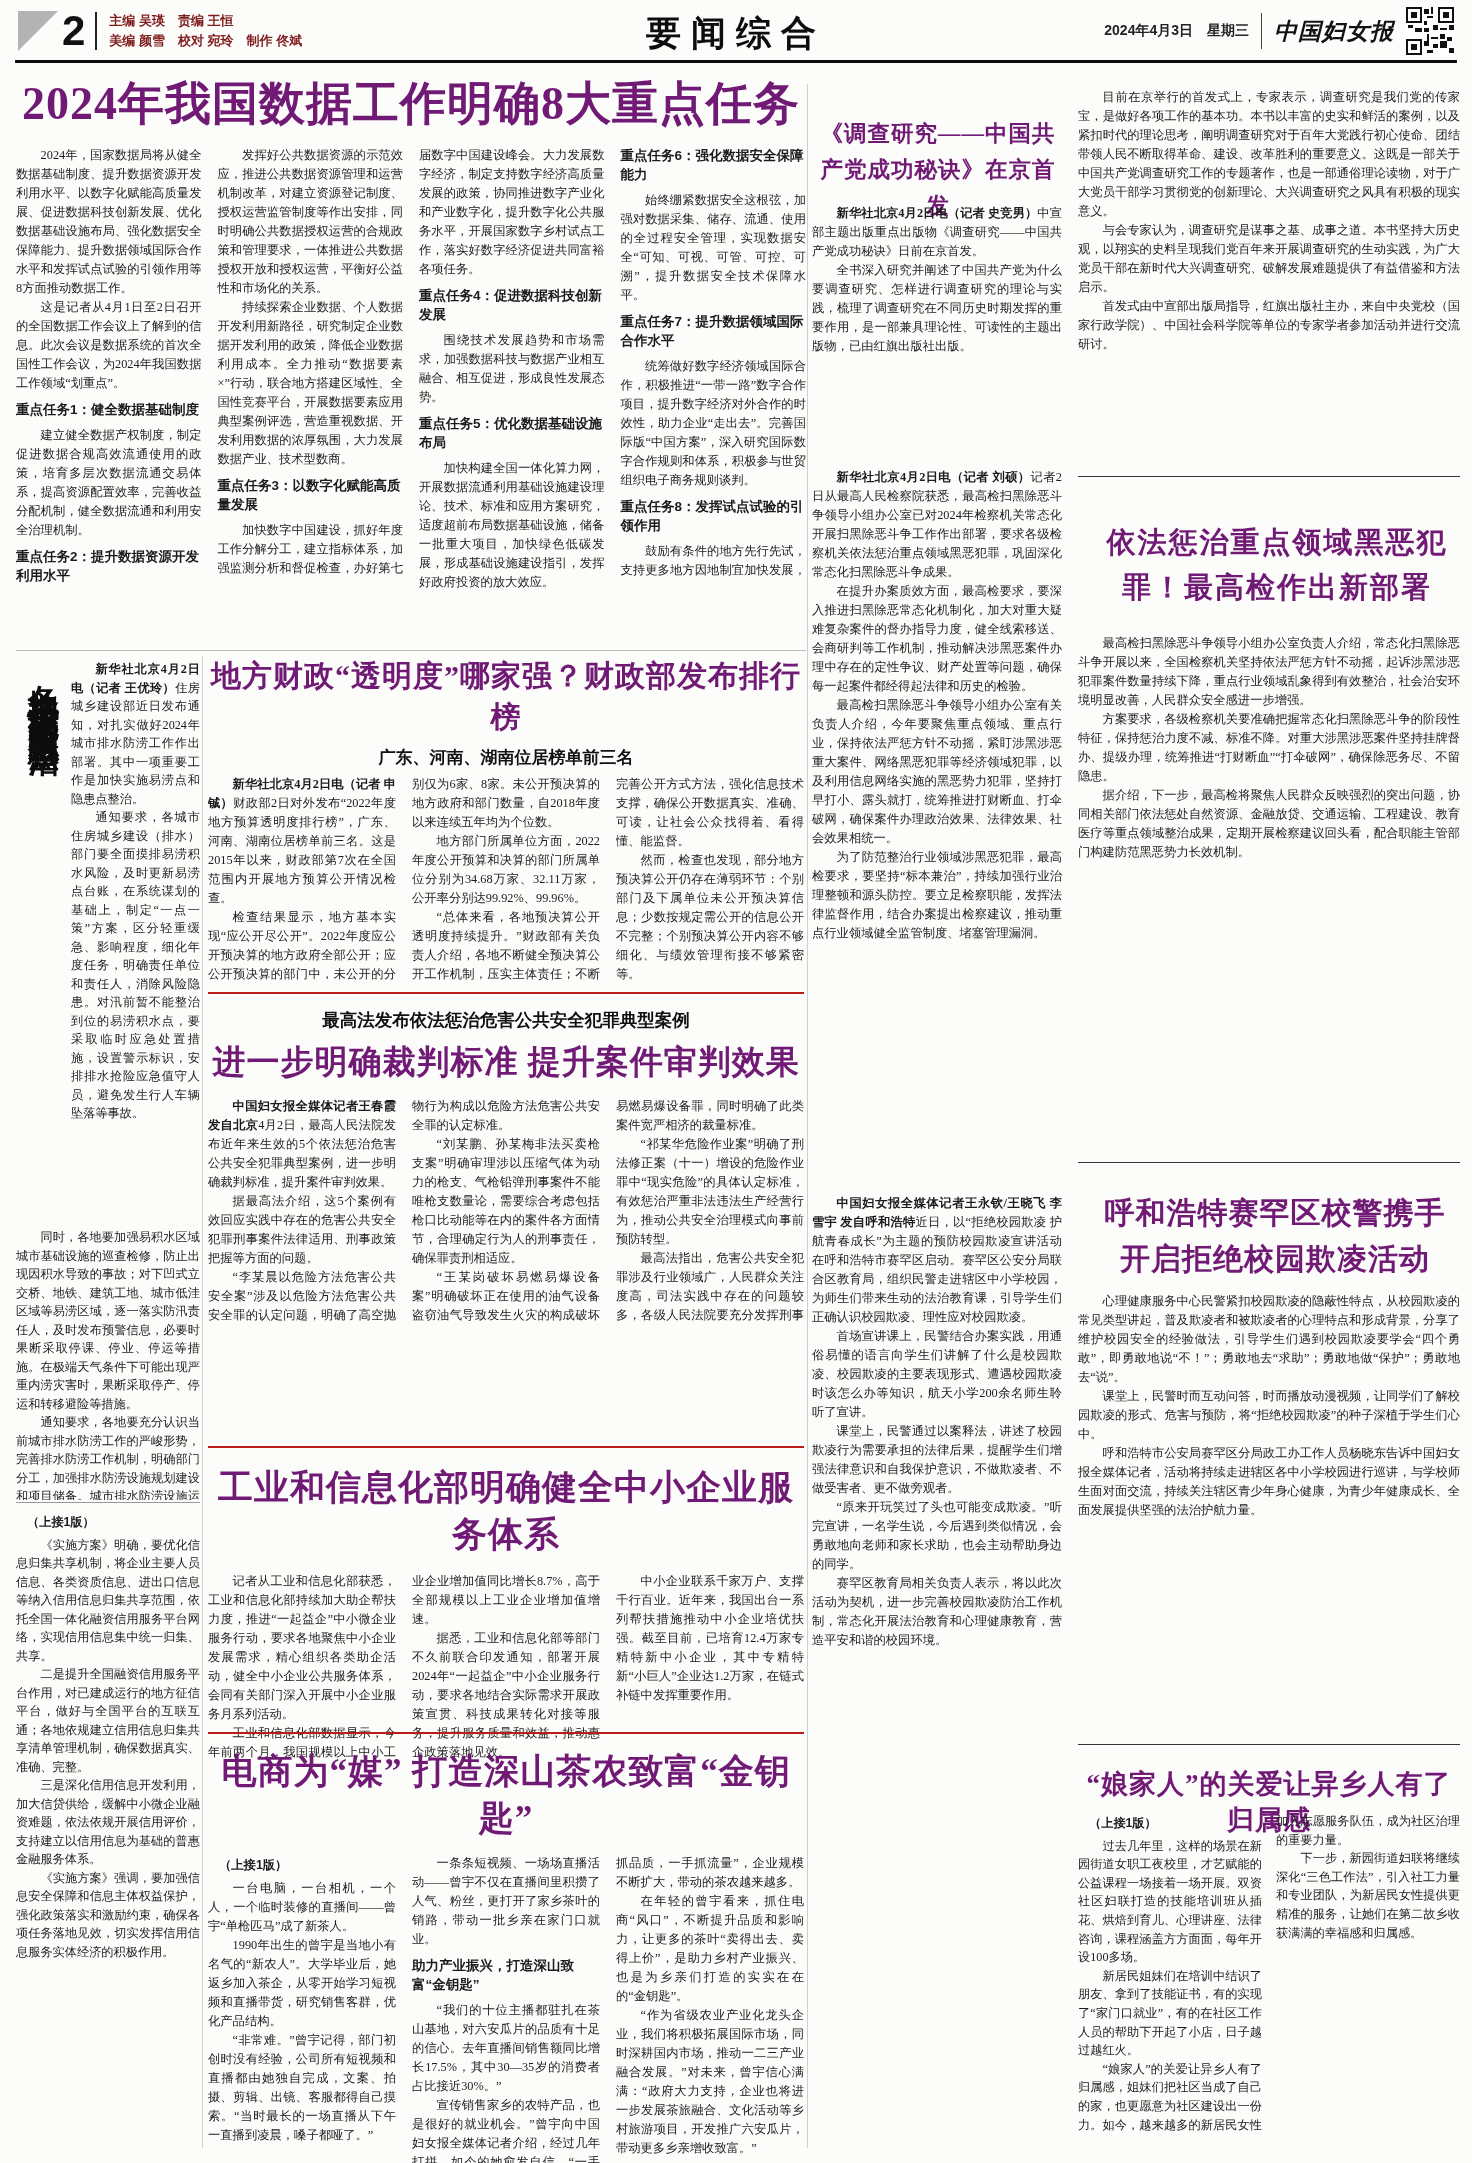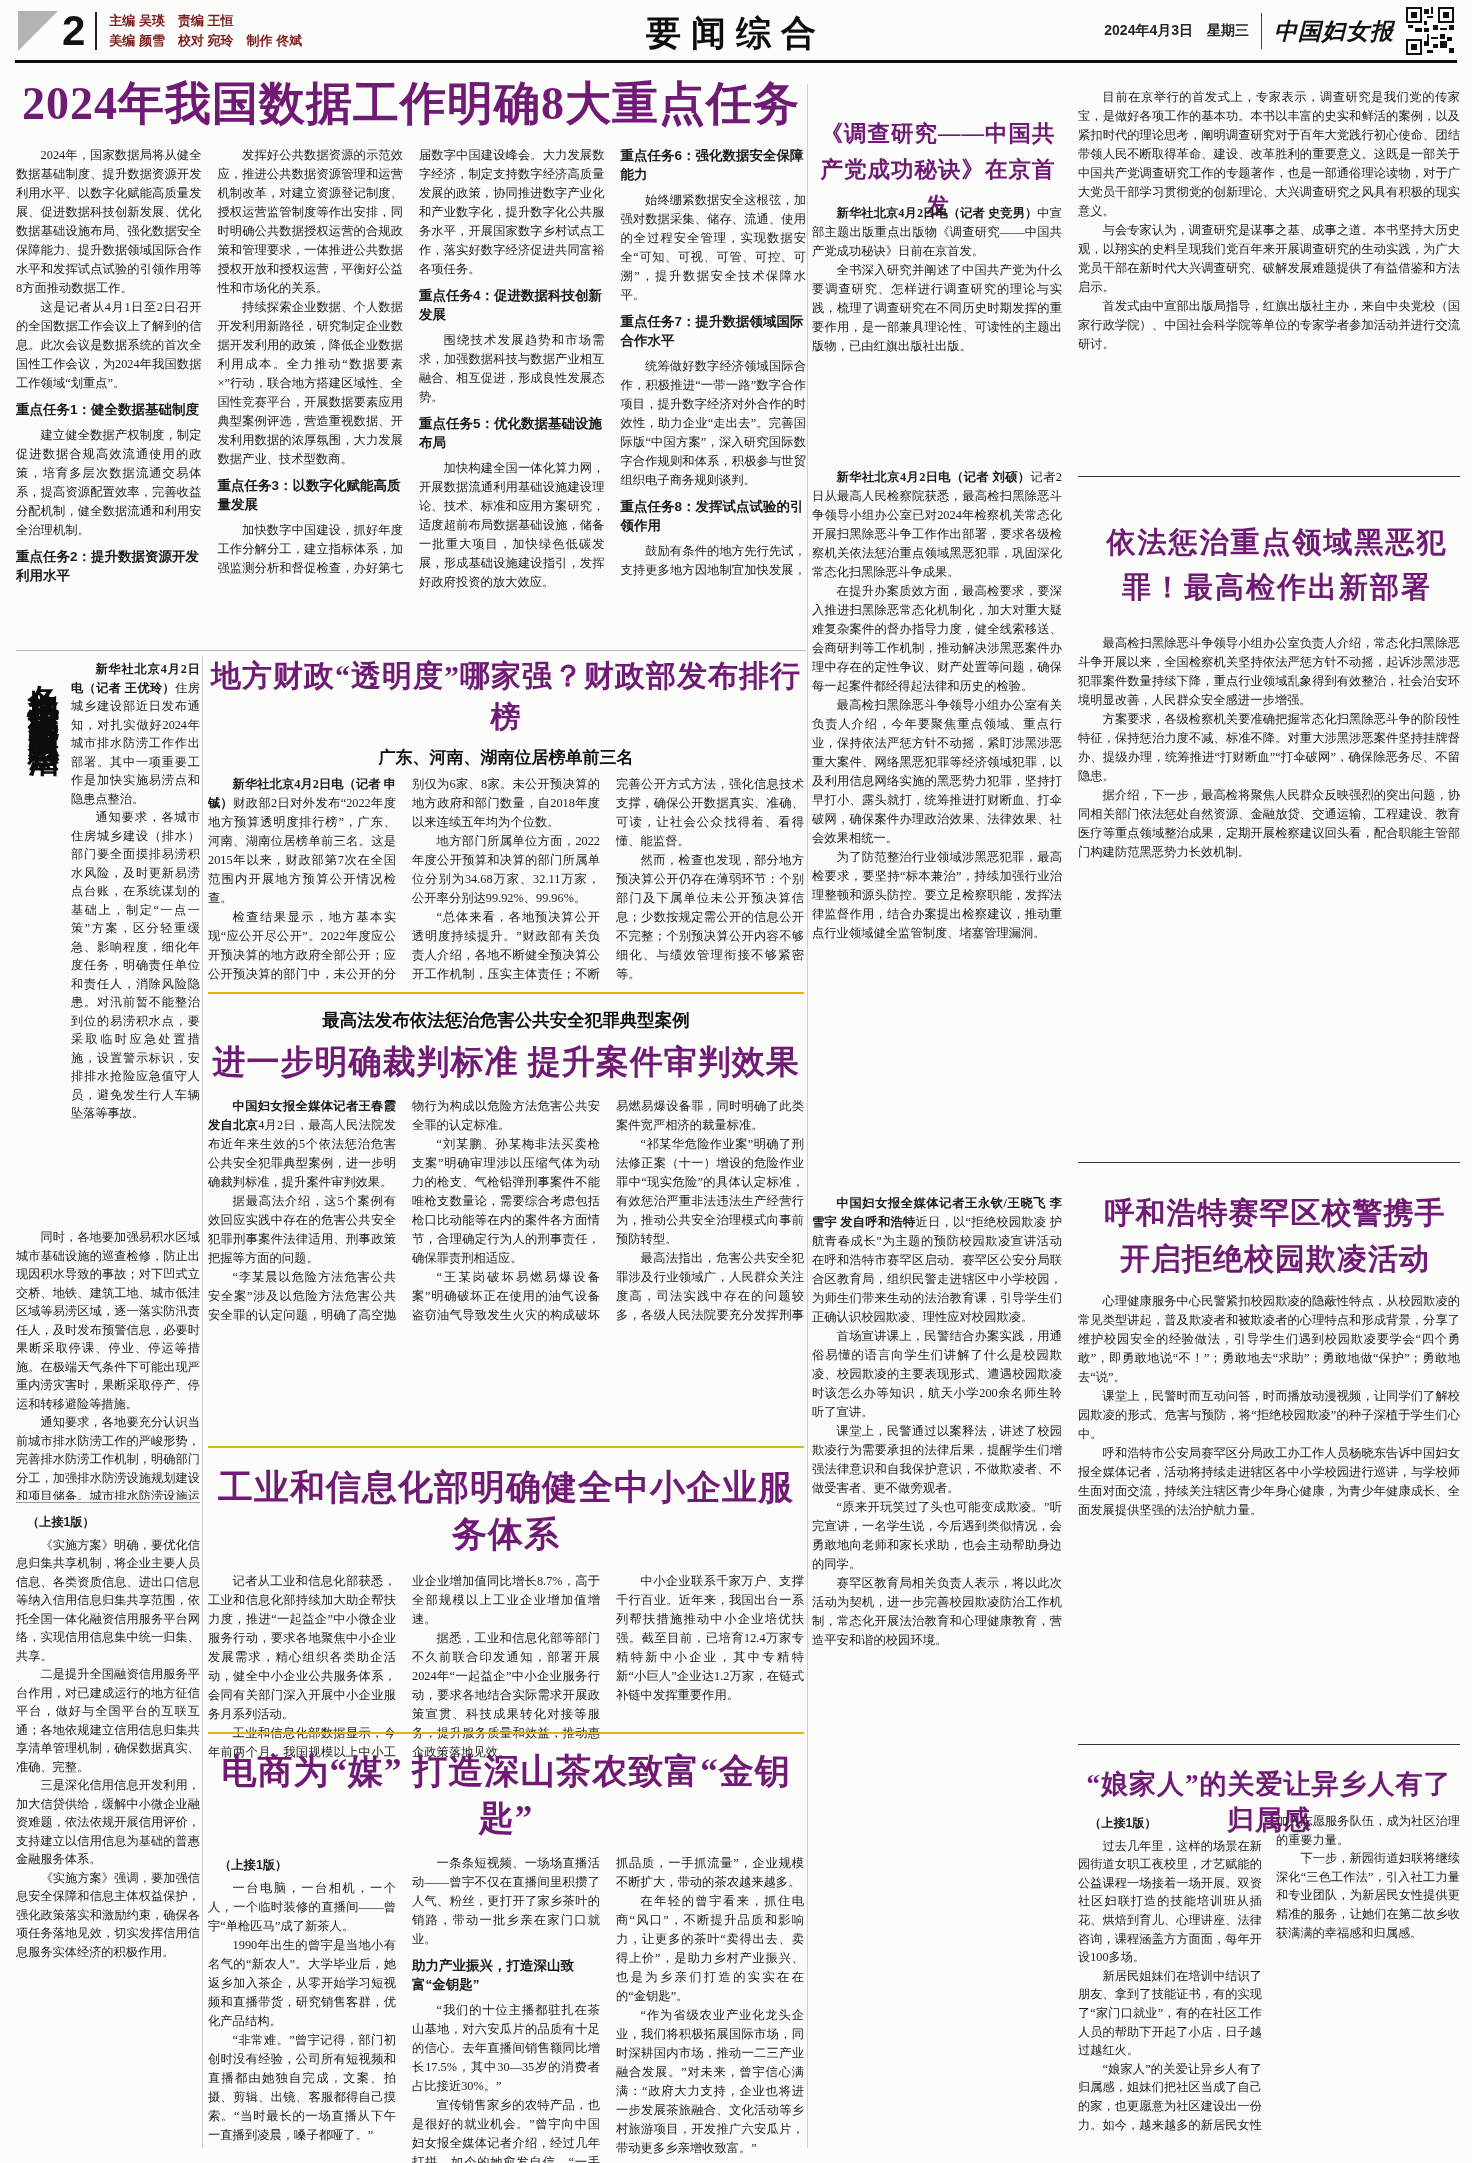--- a/index.html
+++ b/index.html
@@ -26,21 +26,21 @@
            font-size:13.5px;margin:7px 0;text-align:left;}
   .cont-label{font-weight:700;text-indent:0;font-family:"Liberation Sans","DejaVu Sans",sans-serif;margin:2px 11px 4px;}
   .inb{font-weight:700;}
   .body{font-size:12.3px;line-height:19px;overflow:hidden;}
   .cols{column-gap:16px;column-fill:auto;}
   .c4{column-count:4;}
   .c3{column-count:3;}
   .c2{column-count:2;}
   .hd{font-weight:900;text-align:center;color:#701a75;margin:0;}
   .kicker{font-family:"Liberation Sans","DejaVu Sans",sans-serif;font-weight:700;text-align:center;margin:0;color:#111;}
-  .rule-t{border-top:2px solid #eab308;}
+  .rule-t{border-top:2px solid #b91c1c;}
   .thin-rule{border-top:1px solid #333;height:0;}
   .vrule{width:0;border-left:1px solid #cfcfce;}
   
   #lead{left:16px;top:70px;width:790px;}
   #lead .kicker{font-size:21px;letter-spacing:1px;}
   #lead-headline{font-size:46px;letter-spacing:1px;line-height:1.12;margin:8px 0 16px;}
   #lead-body{height:448px;}
   #lead-rule{left:16px;width:790px;top:650px;border-top:1px solid #bdbdbc;}
   
   #flood{left:16px;top:660px;width:184px;}

